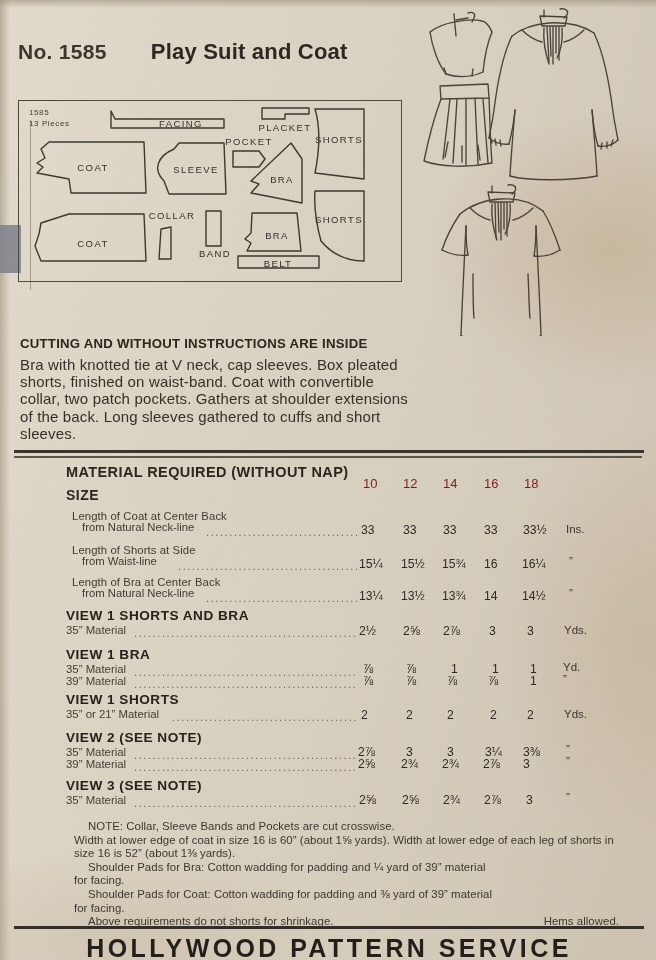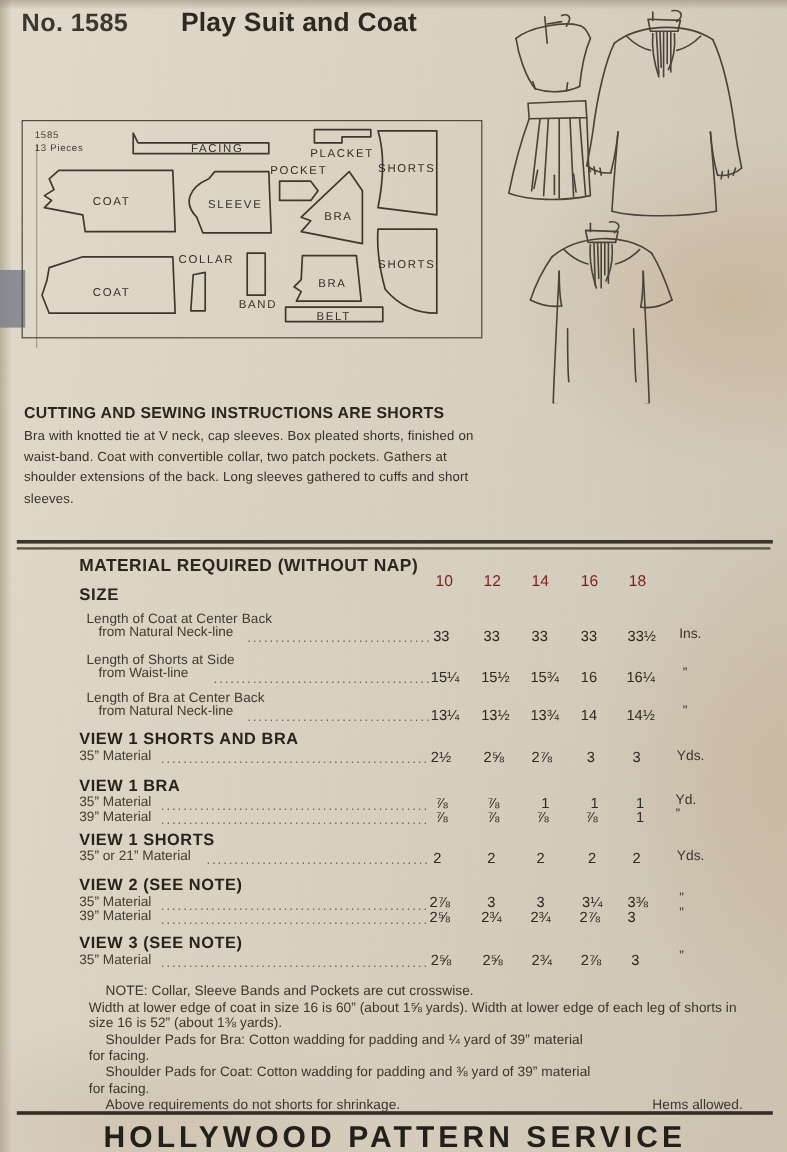--- a/index.html
+++ b/index.html
@@ -44,21 +44,21 @@
   }
   .smudge{
     position:absolute;left:0px;top:225px;width:21px;height:48px;
     background:#7d8089;opacity:.85;pointer-events:none;
   }
 
   .sheet{position:relative;z-index:3;width:656px;height:960px;}
 
   
   .hdr{position:absolute;left:18px;top:6px;width:420px;}
-  .hdr-row1{display:flex;align-items:baseline;}
+  .hdr-row1{display:flex;align-items:baseline;margin-top:33px;}
   .pat-no{
     font-weight:bold;font-size:21px;letter-spacing:.3px;color:#3b382f;
     white-space:nowrap;
   }
   .pat-title{
     font-weight:bold;font-size:22px;margin-left:44px;color:#2c2822;
     white-space:nowrap;letter-spacing:.2px;
   }
   .hdr-row2{display:flex;align-items:baseline;margin-top:4px;}
   .cut-label{font-size:14px;letter-spacing:1.1px;color:#4a463c;white-space:nowrap;}
@@ -82,21 +82,21 @@
   
   .illus{position:absolute;left:410px;top:6px;width:246px;height:330px;}
 
   
   .instr-head{
     position:absolute;left:20px;top:336px;width:400px;
     font-weight:bold;font-size:13.2px;letter-spacing:.25px;color:#2b2720;
   }
   .instr-body{
     position:absolute;left:20px;top:356px;width:392px;
-    font-size:11px;line-height:17.2px;color:#35312a;letter-spacing:.15px;
+    font-size:15px;line-height:17.2px;color:#35312a;letter-spacing:.15px;
   }
 
   
   .rule-thick{position:absolute;left:14px;width:630px;height:3px;background:#3a362e;}
   .rule-thin{position:absolute;left:14px;width:628px;height:1.5px;background:#5a5648;}
 
   
   .mat{position:absolute;left:0;top:0;width:656px;}
   .mat-title{
     position:absolute;left:66px;top:464px;
@@ -298,21 +298,21 @@
           <path d="M63,268 C63,288 63,302 64,312"></path>
           <path d="M118,268 C119,288 119,302 120,312"></path>
 
           <path d="M60,202 C66,208 72,212 80,214"></path>
           <path d="M123,202 C117,208 111,212 103,214"></path>
         </g>
       </g>
     </svg>
   </div>
 
-  <div class="instr-head">CUTTING AND SEWING INSTRUCTIONS ARE SHORTS</div>
+  <div class="instr-head">CUTTING AND WITHOUT INSTRUCTIONS ARE INSIDE</div>
   <div class="instr-body">Bra with knotted tie at V neck, cap sleeves. Box pleated shorts, finished on waist-band. Coat with convertible collar, two patch pockets. Gathers at shoulder extensions of the back. Long sleeves gathered to cuffs and short sleeves.</div>
 
   <div class="rule-thick" style="top:450px"></div>
   <div class="rule-thin" style="top:456px"></div>
 
   <div class="mat">
     <div class="mat-title">MATERIAL REQUIRED (WITHOUT NAP)</div>
     <div class="size-word">SIZE</div>
 
     <div class="size-hdr" style="left:363px">10</div>

